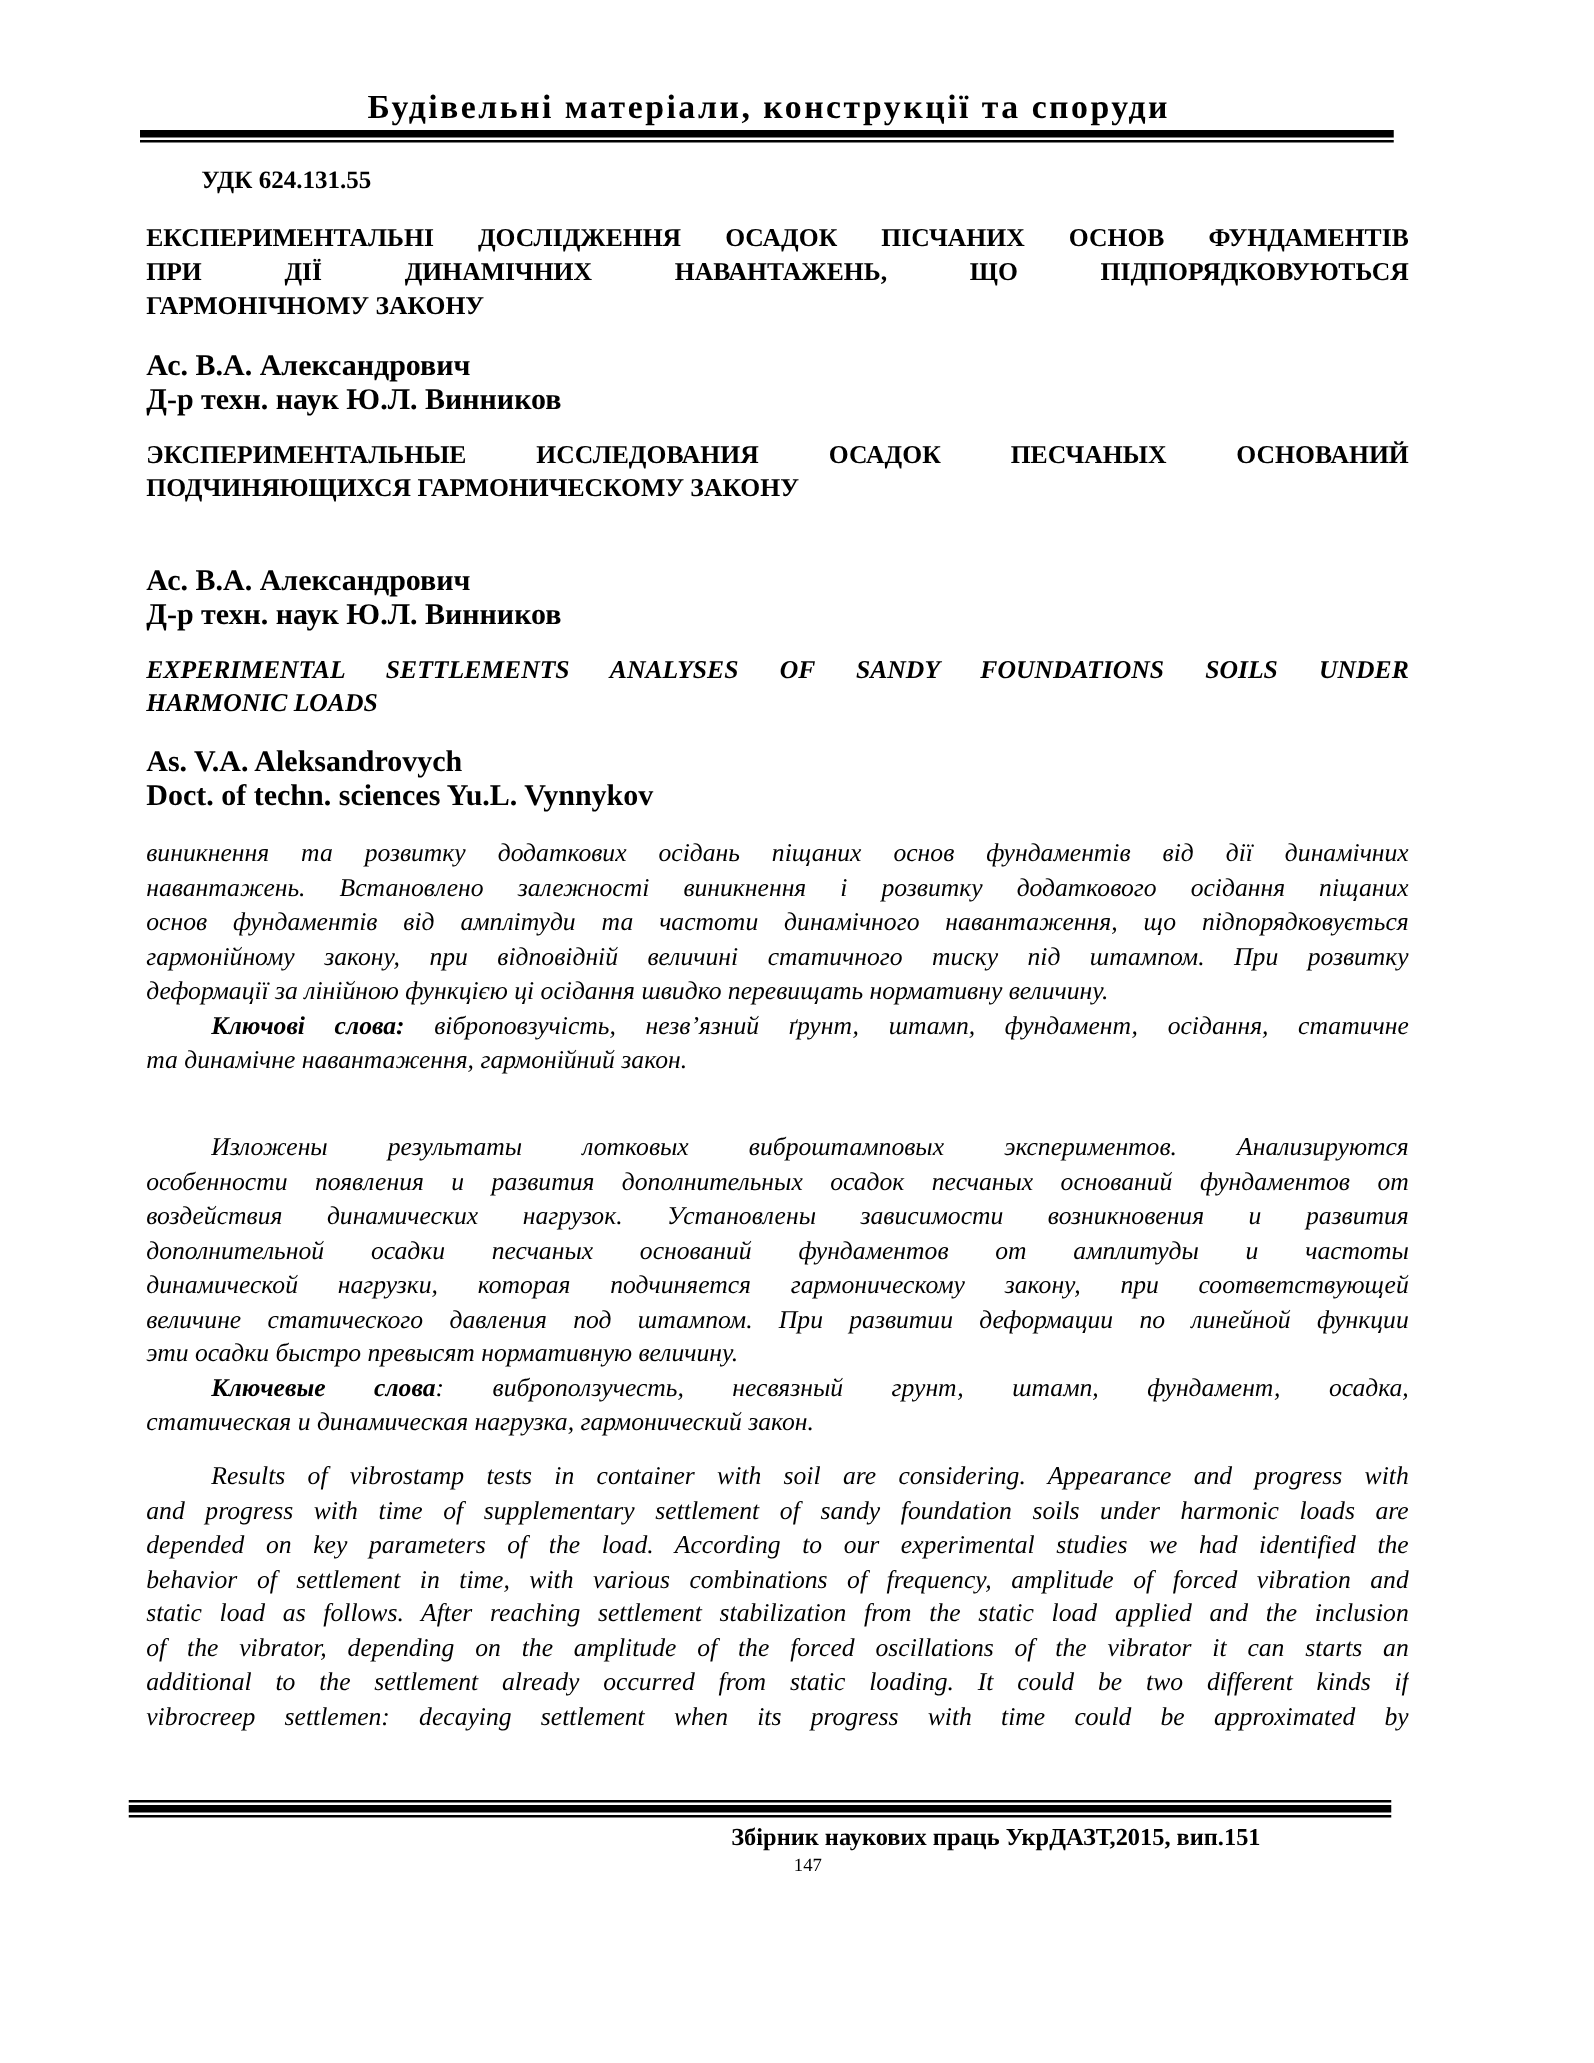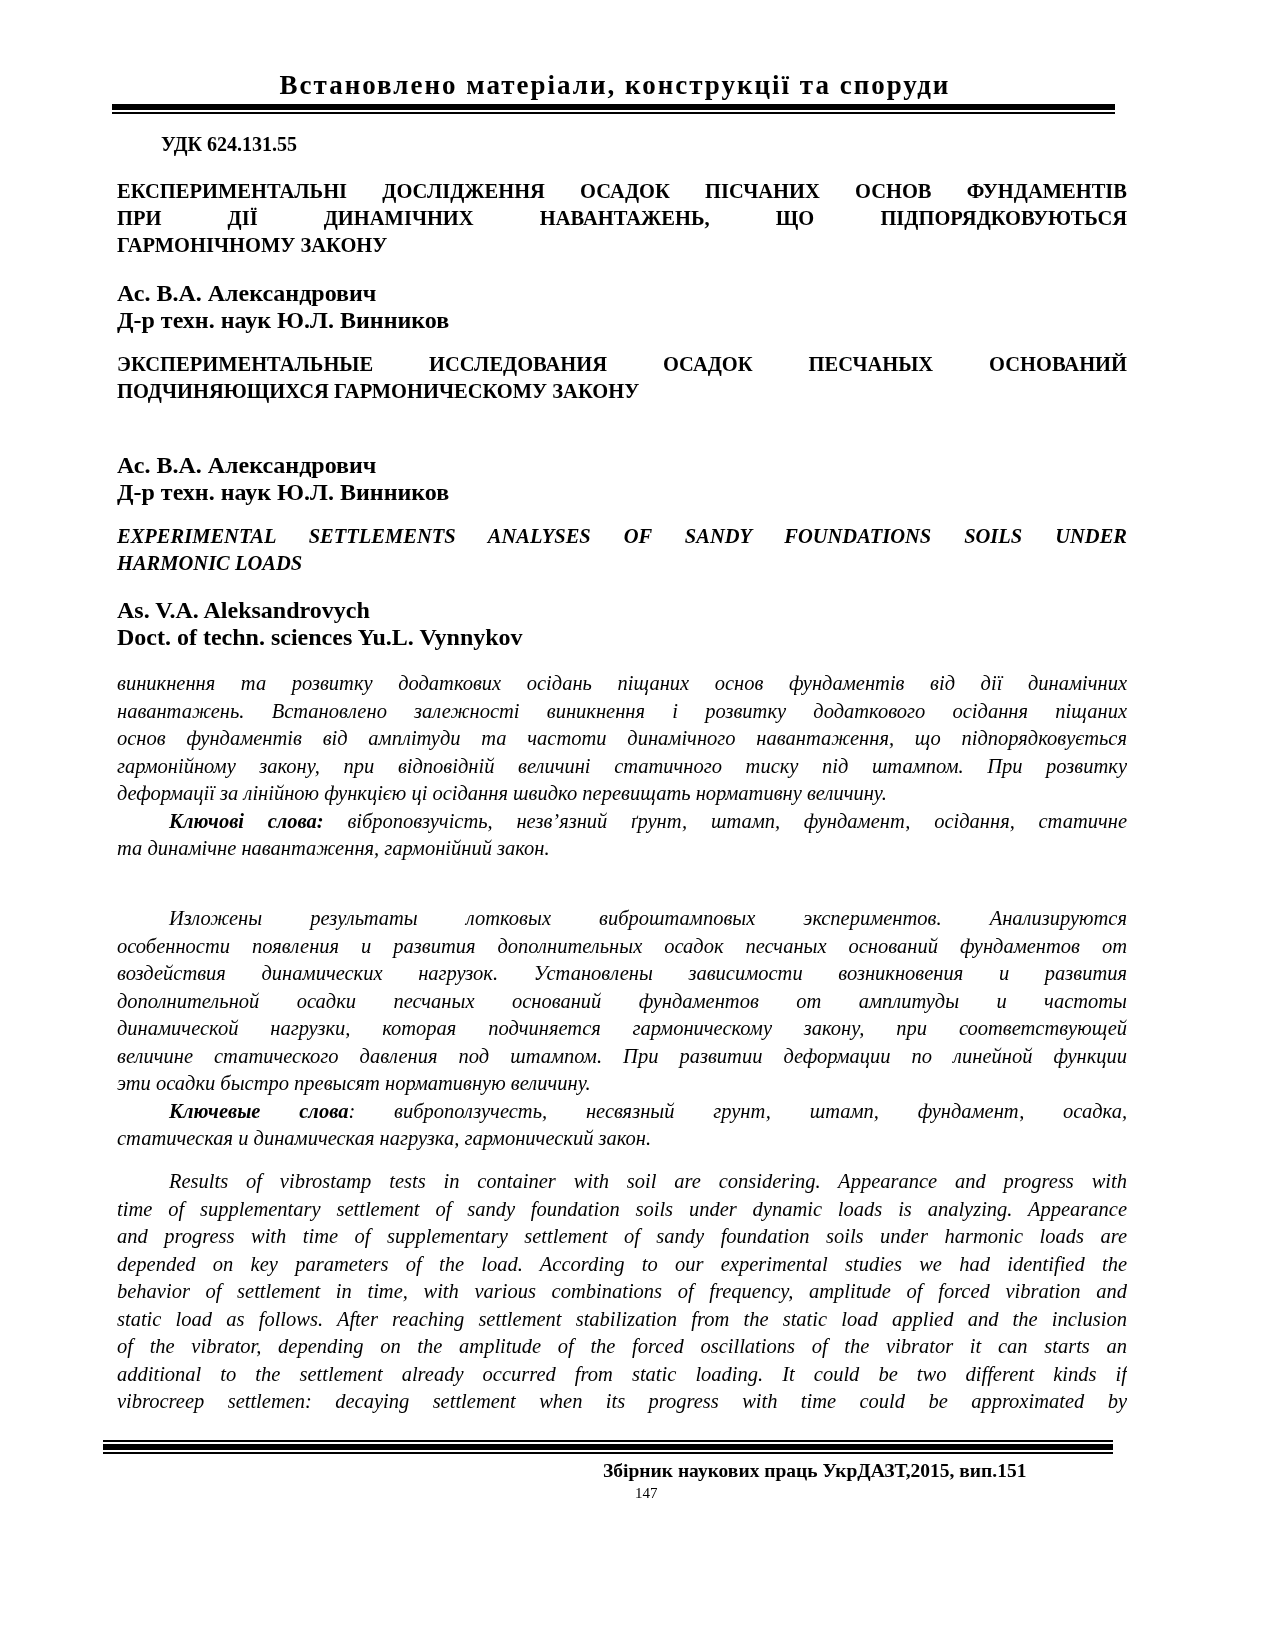--- a/index.html
+++ b/index.html
@@ -24,21 +24,21 @@
   .kw-label { font-weight: bold; font-style: italic; }
 
   .footer-text { position: absolute; left: 585px; top: 1510px; font-weight: bold; font-size: 19.5px; }
   .page-number { position: absolute; left: 635px; top: 1534px; font-size: 15px; }
 </style>
 </head>
 <body>
 
 <div class="page">
 
-  <div class="running-header">Встановлено матеріали, конструкції та споруди</div>
+  <div class="running-header">Будівельні матеріали, конструкції та споруди</div>
   <div class="rule-thick" style="top:104px;"></div>
   <div class="rule-thin" style="top:112px;"></div>
 
   <div class="block bold udc">УДК 624.131.55</div>
 
   <div class="block title" style="top:178px;">
     <span class="title-line">ЕКСПЕРИМЕНТАЛЬНІ ДОСЛІДЖЕННЯ ОСАДОК ПІСЧАНИХ ОСНОВ ФУНДАМЕНТІВ</span>
     <span class="title-line">ПРИ ДІЇ ДИНАМІЧНИХ НАВАНТАЖЕНЬ, ЩО ПІДПОРЯДКОВУЮТЬСЯ</span>
     <span class="title-line last">ГАРМОНІЧНОМУ ЗАКОНУ</span>
   </div>
@@ -82,28 +82,27 @@
     <span class="line">дополнительной осадки песчаных оснований фундаментов от амплитуды и частоты</span>
     <span class="line">динамической нагрузки, которая подчиняется гармоническому закону, при соответствующей</span>
     <span class="line">величине статического давления под штампом. При развитии деформации по линейной функции</span>
     <span class="line last">эти осадки быстро превысят нормативную величину.</span>
     <span class="line indent"><span class="kw-label">Ключевые слова</span><span>: виброползучесть, несвязный грунт, штамп, фундамент, осадка,</span></span>
     <span class="line last">статическая и динамическая нагрузка, гармонический закон.</span>
   </div>
 
   <div class="block abstract" style="top:1168px;">
     <span class="line indent">Results of vibrostamp tests in container with soil are considering. Appearance and progress with</span>
-    <span class="line">time of supplementary settlement of sandy foundation soils under dynamic loads is analyzing. Appearance</span>
     <span class="line">and progress with time of supplementary settlement of sandy foundation soils under harmonic loads are</span>
     <span class="line">depended on key parameters of the load. According to our experimental studies we had identified the</span>
     <span class="line">behavior of settlement in time, with various combinations of frequency, amplitude of forced vibration and</span>
     <span class="line">static load as follows. After reaching settlement stabilization from the static load applied and the inclusion</span>
     <span class="line">of the vibrator, depending on the amplitude of the forced oscillations of the vibrator it can starts an</span>
     <span class="line">additional to the settlement already occurred from static loading. It could be two different kinds if</span>
     <span class="line">vibrocreep settlemen: decaying settlement when its progress with time could be approximated by</span>
   </div>
 
   <div class="rule-thin" style="top:1440px; left:103px; width:1010px;"></div>
   <div class="rule-thick" style="top:1444px; left:103px; width:1010px;"></div>
   <div class="rule-thin" style="top:1452px; left:103px; width:1010px;"></div>
-  <div class="footer-text" style="top:1460px;margin-left:18px;">Збірник наукових праць УкрДАЗТ,2015, вип.151</div>
+  <div class="footer-text" style="top:1460px;">Збірник наукових праць УкрДАЗТ,2015, вип.151</div>
   <div class="page-number" style="top:1485px;">147</div>
 </div>
 
 </body></html>

